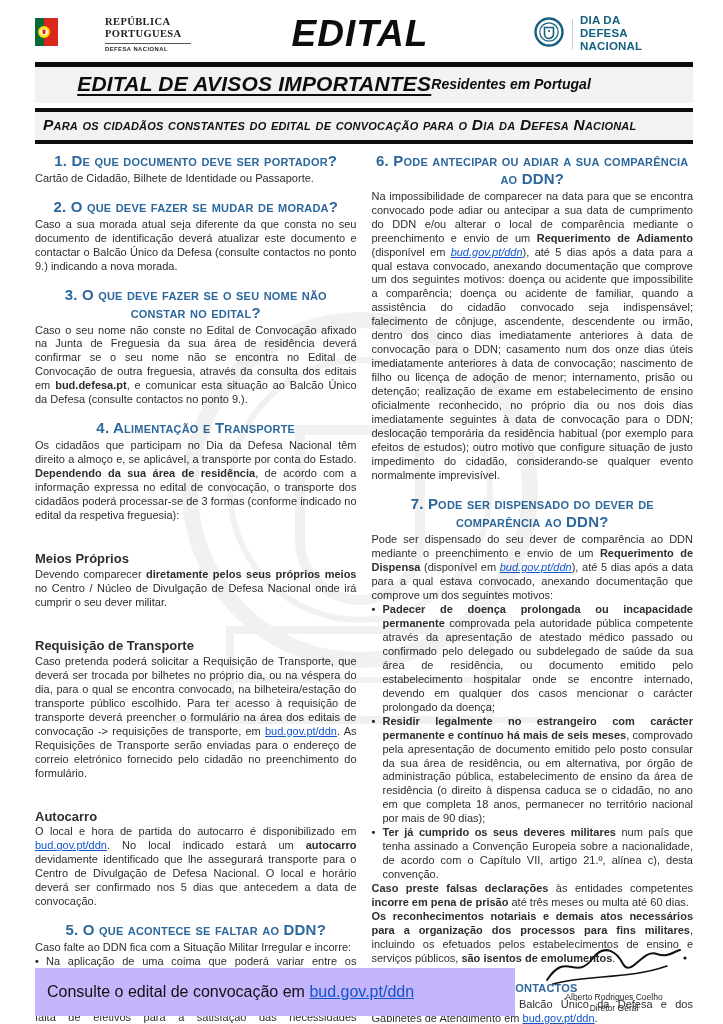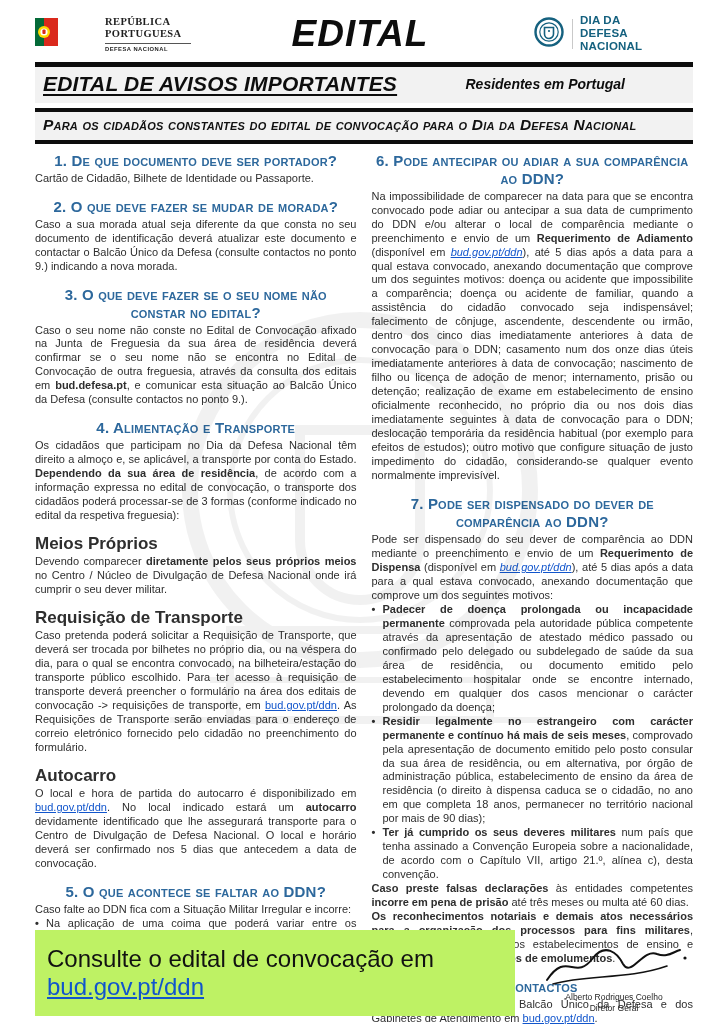--- a/index.html
+++ b/index.html
@@ -17,47 +17,47 @@
   .gov-l{font-family:"Liberation Serif",serif;font-weight:700;font-size:10.5px;letter-spacing:.4px;color:#1f1f1f;line-height:1.15;}
   .gov-sep{border-top:1px solid #555;margin:2.5px 0 2px;width:86px;}
   .gov-sub{font-size:5.8px;font-weight:700;letter-spacing:.5px;color:#1f1f1f;}
   .edital-title{flex:1;text-align:center;font-size:37px;font-weight:700;font-style:italic;color:#0d0d0d;letter-spacing:1px;line-height:1;}
   .ddn-logo{width:160px;flex:none;display:flex;align-items:center;justify-content:flex-end;gap:7px;}
   .ddn-divider{width:1px;height:30px;background:#c9c9c9;}
   .ddn-text{font-weight:700;font-size:11.5px;line-height:1.15;color:#15617f;letter-spacing:.2px;}
 
   
   .bannerA{margin:6px 30px 0 35px;border-top:5px solid #0d0d0d;background:#f2f2f2;
-    display:flex;align-items:center;justify-content:space-between;padding:5px 10px 7px 8px;}
+    display:flex;align-items:center;justify-content:center;padding:5px 10px 7px 8px;}
   .bannerA-big{font-size:21px;font-weight:700;font-style:italic;color:#0d0d0d;
     text-decoration:underline;text-decoration-thickness:2px;text-underline-offset:3px;letter-spacing:.2px;}
   .bannerA-small{font-size:14px;font-weight:700;font-style:italic;color:#0d0d0d;margin-right:58px;}
   .bannerB{margin:5px 30px 0 35px;border-top:4px solid #0d0d0d;border-bottom:4px solid #0d0d0d;
     background:#f2f2f2;padding:4px 8px 6px;}
   .bannerB-text{font-variant:small-caps;font-style:italic;font-weight:600;font-size:15.5px;color:#111;
     text-underline-offset:2px;letter-spacing:.2px;}
 
   
   .cols{display:flex;gap:15px;margin:8px 30px 0 35px;}
   .col{flex:1;min-width:0;}
   .sec-title{color:#2d689c;font-weight:700;font-variant:small-caps;font-size:15px;letter-spacing:.2px;
     margin:12px 0 2px;line-height:1.2;text-align:center;}
   .section:first-child .sec-title{margin-top:0;}
   .p{font-size:11px;line-height:1.27;text-align:justify;}
-  .sub{font-weight:700;font-size:17px;margin-top:10px;line-height:1.3;}
+  .sub{font-weight:700;font-size:13px;margin-top:28px;line-height:1.3;}
   .li{display:flex;font-size:11px;line-height:1.27;}
   .li-dot{width:11px;flex:none;font-weight:700;}
   .li-body{flex:1;text-align:justify;min-width:0;}
   .b{font-weight:700;}
   .i{font-style:italic;}
   a.link{color:#1155cc;text-decoration:underline;cursor:pointer;}
 
   
   .footer{position:absolute;left:35px;right:24px;bottom:8px;display:flex;align-items:flex-end;gap:14px;}
-  .consult-box{background:#bef264;flex:1;padding:15px 12px;font-size:24px;color:#111;}
+  .consult-box{background:#c4b5fd;flex:1;padding:15px 12px;font-size:16px;color:#111;}
   .sig{width:170px;flex:none;text-align:center;color:#1f1f1f;padding-bottom:2px;}
   .sig-name{font-size:8.5px;line-height:1.3;}
   .sig-role{font-size:8.5px;line-height:1.3;}
 </style>
 </head>
 <body>
 
 <div class="watermark">
   <svg width="500" height="520" viewBox="0 0 500 520">
     <circle cx="250" cy="240" r="170" fill="none" stroke="#000" stroke-width="16"></circle>

